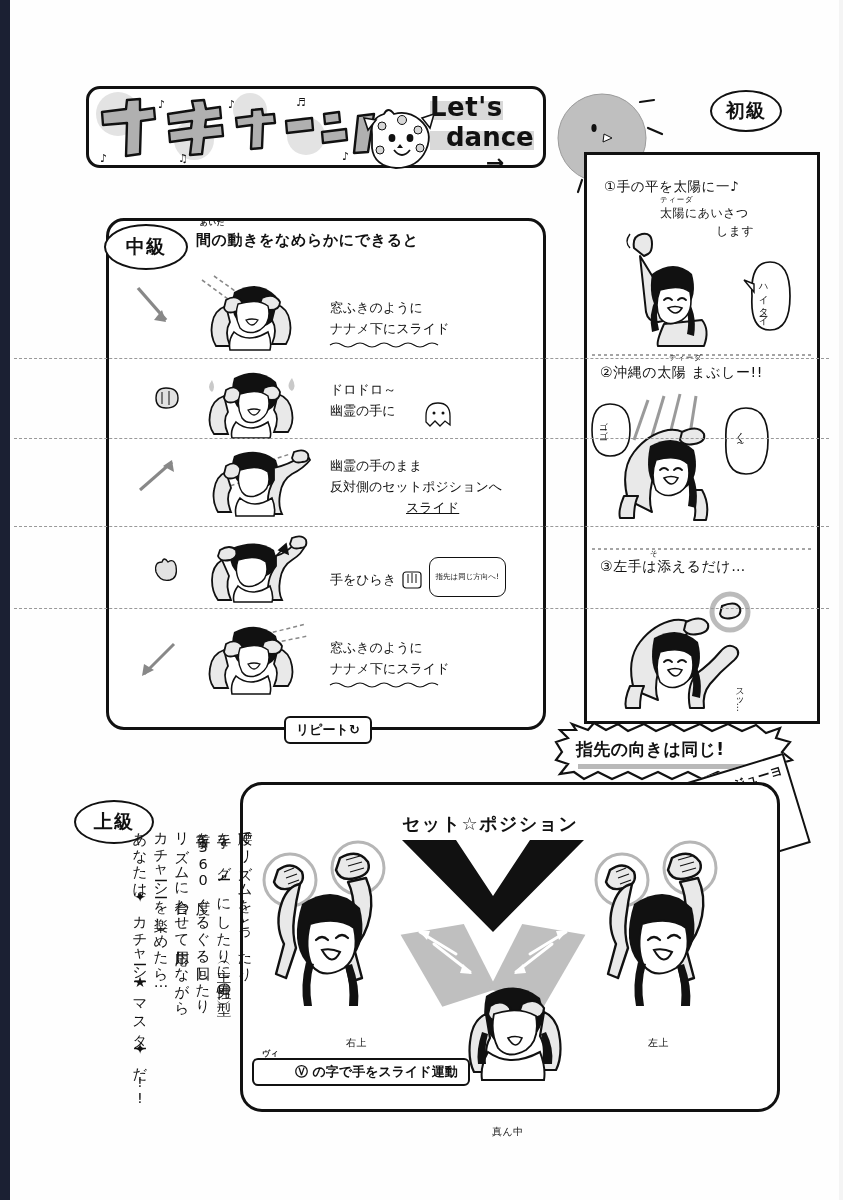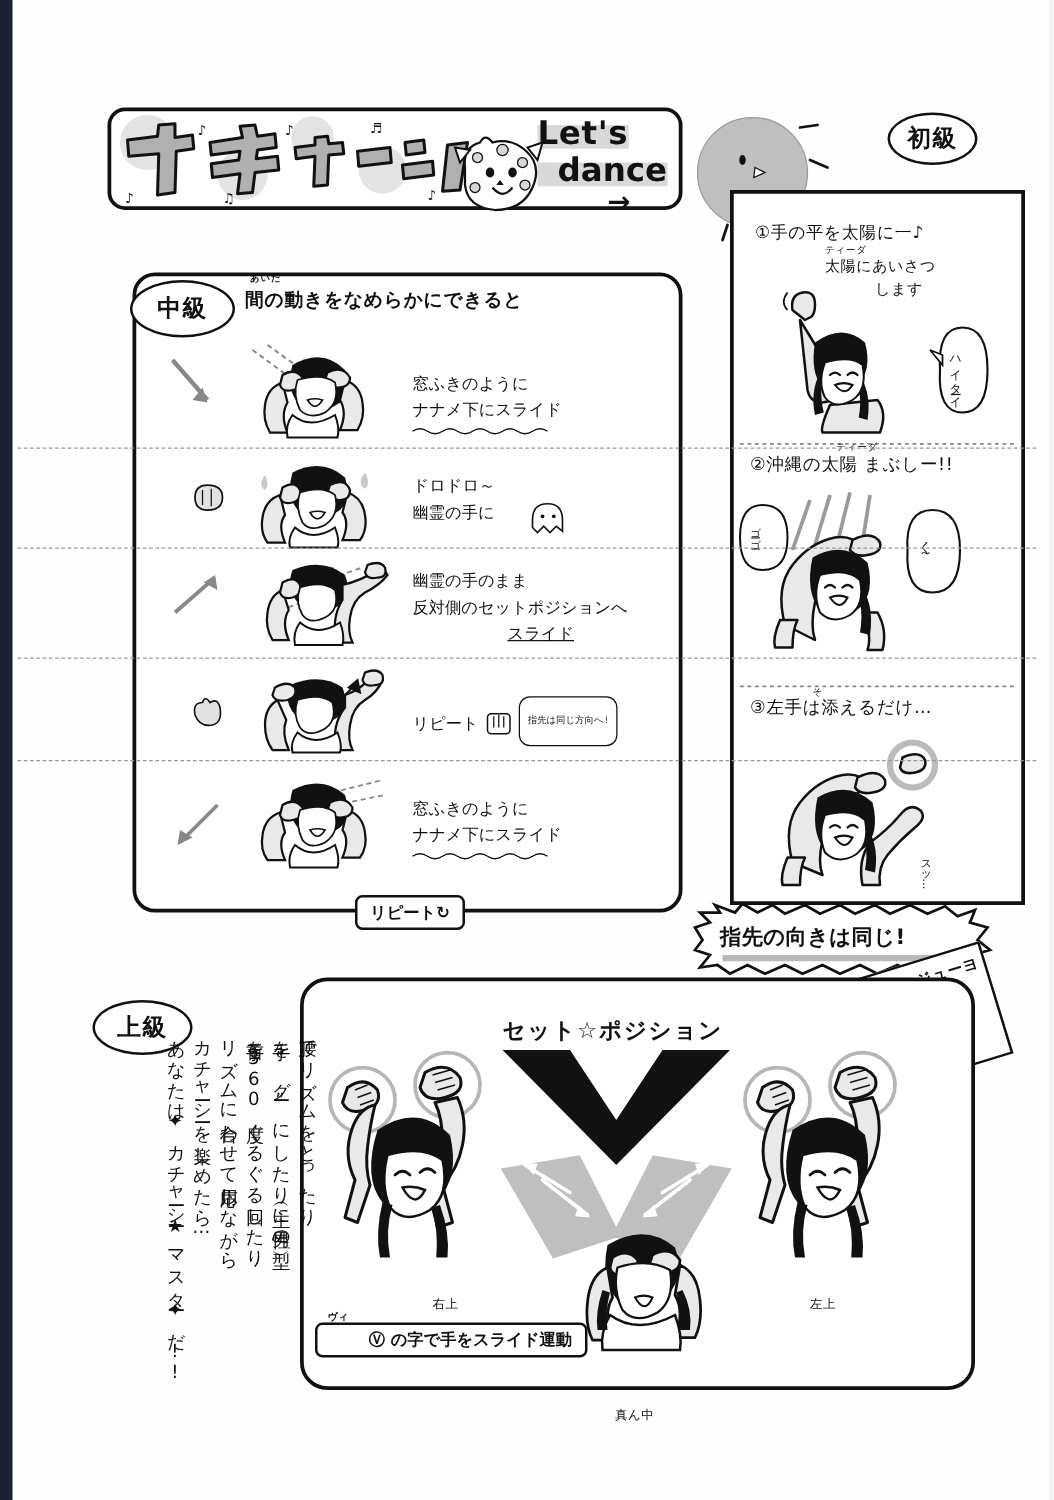--- a/index.html
+++ b/index.html
@@ -42,21 +42,21 @@
 
   
   #panel-intermediate{left:106px;top:218px;width:440px;height:512px;}
 
   .row-sep{position:absolute;left:14px;right:14px;border-top:1.5px dashed #999;}
   .row-txt{position:absolute;font-size:13px;line-height:1.6;color:#111;}
 
   
   .chip{position:absolute;border:2.5px solid #111;border-radius:6px;background:#fff;
     padding:3px 10px;font-size:13px;font-weight:700;color:#111;}
-  .chip.small{border-width:1.5px;border-radius:9px;padding:13px 6px;font-size:7.5px;font-weight:400;font-family:Liberation Mono, monospace;}
+  .chip.small{border-width:1.5px;border-radius:9px;padding:13px 6px;font-size:7.5px;font-weight:400;}
 
   
   #burst-note{position:absolute;left:554px;top:722px;width:244px;height:48px;}
   #burst-note .txt{position:absolute;left:22px;top:16px;font-size:17px;font-weight:700;color:#111;letter-spacing:.02em;}
   #burst-note .uline{position:absolute;left:24px;top:42px;width:186px;height:5px;background:#b9b9b9;}
 
   
   #super-card{position:absolute;left:668px;top:770px;width:132px;height:94px;
     background:#fff;border:2.5px solid #111;transform:rotate(-17deg);}
   #super-card .kbn{position:absolute;left:34px;top:6px;font-size:12px;font-weight:700;color:#111;letter-spacing:.06em;}
@@ -172,21 +172,21 @@
 <div class="badge" style="left:710px;top:90px;width:72px;height:42px;">
   <span>初級</span>
 </div>
 
 <div class="jp step-head" style="position:absolute;left:604px;top:176px;width:210px;">
   <span>①</span><span>手の平を太陽に一♪</span>
 </div>
 <div class="jp" style="position:absolute;left:660px;top:196px;width:150px;font-size:12px;line-height:1.5;">
   <span class="ruby">ティーダ</span>
   <span>太陽にあいさつ</span><br>
-  <span style="margin-left:40px;display:inline-block;">します</span>
+  <span style="margin-left:56px;display:inline-block;">します</span>
 </div>
 
 <svg style="position:absolute;left:612px;top:228px;" width="130" height="118">
   <g fill="#e9e9e9" stroke="#111" stroke-width="2" stroke-linejoin="round">
     <path d="M22 20 q-2 -12 8 -14 q10 -2 10 10 q0 8 -4 10 l-4 2 z"></path>
     <path d="M28 28 l6 56 q2 10 12 10 l10 -2 q-8 -14 -6 -28 z"></path>
     <path d="M52 96 q-8 18 -6 22 l46 0 q6 -16 -2 -26 z"></path>
   </g>
   <g fill="#111">
     <path d="M40 46 q22 -16 40 0 q6 22 -6 34 q-14 12 -28 2 q-10 -12 -6 -36 z"></path>
@@ -404,21 +404,21 @@
     <path d="M94 2 q10 -4 14 2 q2 8 -6 8 q-8 2 -10 -4 z"></path>
   </g>
   <path d="M40 24 q18 -6 28 2 q4 16 -8 22 q-12 6 -18 -2 q-6 -10 -2 -22 z" fill="#fff" stroke="#111" stroke-width="1.4"></path>
   <path d="M40 50 q14 12 32 0 q4 10 2 16 l-38 0 q-2 -8 4 -16 z" fill="#fff" stroke="#111" stroke-width="1.6"></path>
   <g stroke="#111" stroke-width="1.6" fill="none">
       <line x1="74" y1="24" x2="88" y2="10"></line>
       <path d="M88 8 l2 10 l-9 -4 z" fill="#111"></path>
     </g>
 </svg>
 <div class="row-txt" style="left:330px;top:562px;">
-  <span>リピート</span>
+  <span>手をひらき</span>
   <svg width="24" height="22" style="display:inline-block;vertical-align:-6px;">
     <rect x="3" y="4" width="18" height="16" rx="3" fill="#fff" stroke="#111" stroke-width="1.2"></rect>
     <g stroke="#111" stroke-width="1">
         <line x1="8" y1="6" x2="8" y2="15"></line>
         <line x1="12" y1="5" x2="12" y2="15"></line>
         <line x1="16" y1="6" x2="16" y2="15"></line>
       </g>
   </svg>
   <span class="chip small" style="position:relative;display:inline-block;top:-5px;">指先は同じ方向へ!</span>
 </div>

